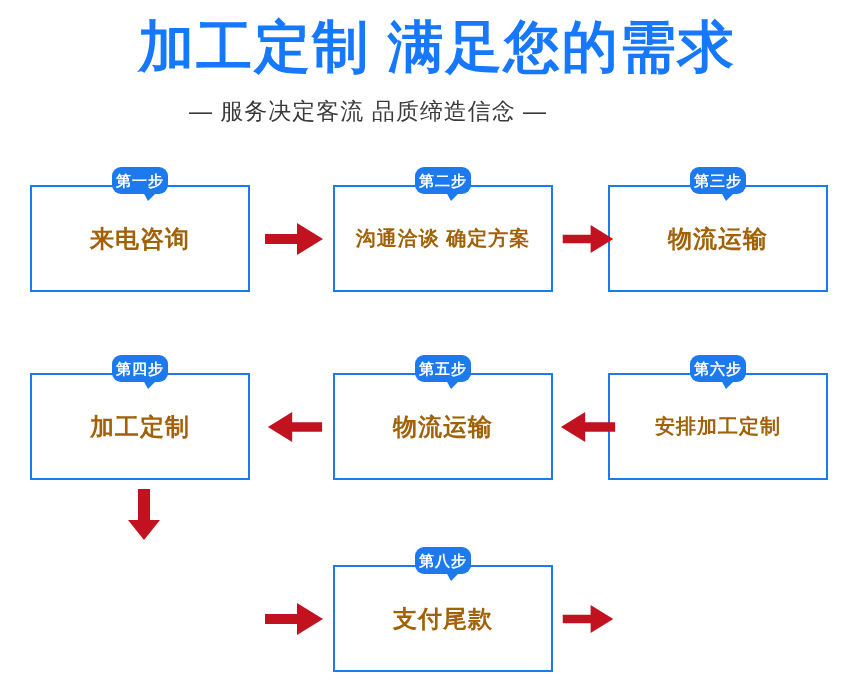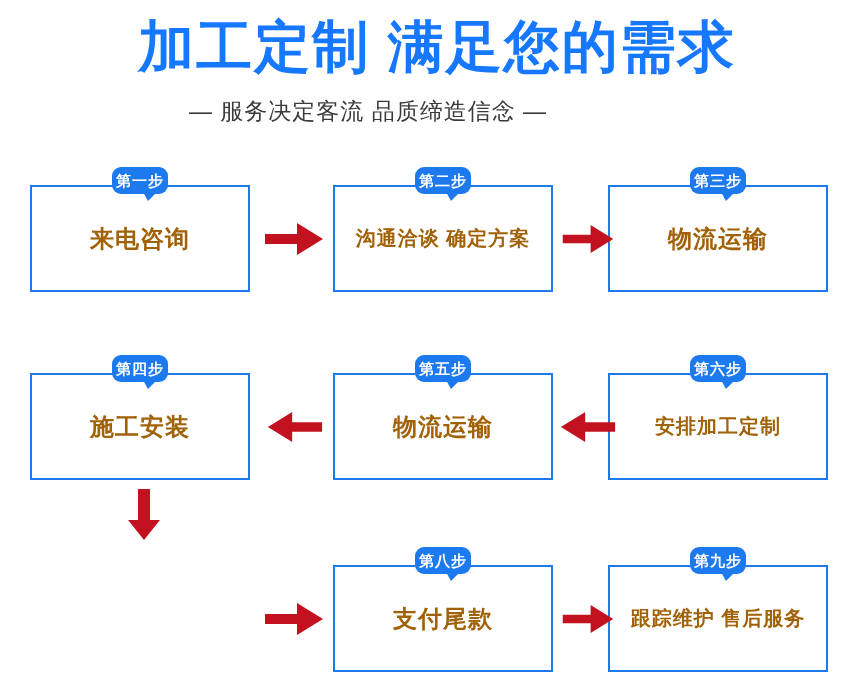--- a/index.html
+++ b/index.html
@@ -150,21 +150,21 @@
       </svg>
     </div>
     <div class="arrow" style="left:561px; top:221px;">
       <svg width="54" height="36" viewBox="0 0 62 36">
         <path d="M2,13 L34,13 L34,2 L60,18 L34,34 L34,23 L2,23 Z" fill="#C3121F"></path>
       </svg>
     </div>
 
     <div class="step row2 pos-c1">
       <div class="badge">第四步</div>
-      <div class="step-label">施工安装</div>
+      <div class="step-label">加工定制</div>
     </div>
 
     <div class="step row2 pos-c2">
       <div class="badge">第五步</div>
       <div class="step-label">物流运输</div>
     </div>
 
     <div class="step row2 pos-c3 wide">
       <div class="badge">第六步</div>
       <div class="step-label">安排加工定制</div>
@@ -186,24 +186,20 @@
         <path d="M12,2 L24,2 L24,33 L34,33 L18,53 L2,33 L12,33 Z" fill="#C3121F"></path>
       </svg>
     </div>
 
 
     <div class="step row3 pos-c2">
       <div class="badge">第八步</div>
       <div class="step-label">支付尾款</div>
     </div>
 
-    <div class="step row3 pos-c3 wide">
-      <div class="badge">第九步</div>
-      <div class="step-label">跟踪维护 售后服务</div>
-    </div>
 
     <div class="arrow" style="left:263px; top:601px;">
       <svg width="62" height="36" viewBox="0 0 62 36">
         <path d="M2,13 L34,13 L34,2 L60,18 L34,34 L34,23 L2,23 Z" fill="#C3121F"></path>
       </svg>
     </div>
     <div class="arrow" style="left:561px; top:601px;">
       <svg width="54" height="36" viewBox="0 0 62 36">
         <path d="M2,13 L34,13 L34,2 L60,18 L34,34 L34,23 L2,23 Z" fill="#C3121F"></path>
       </svg>

